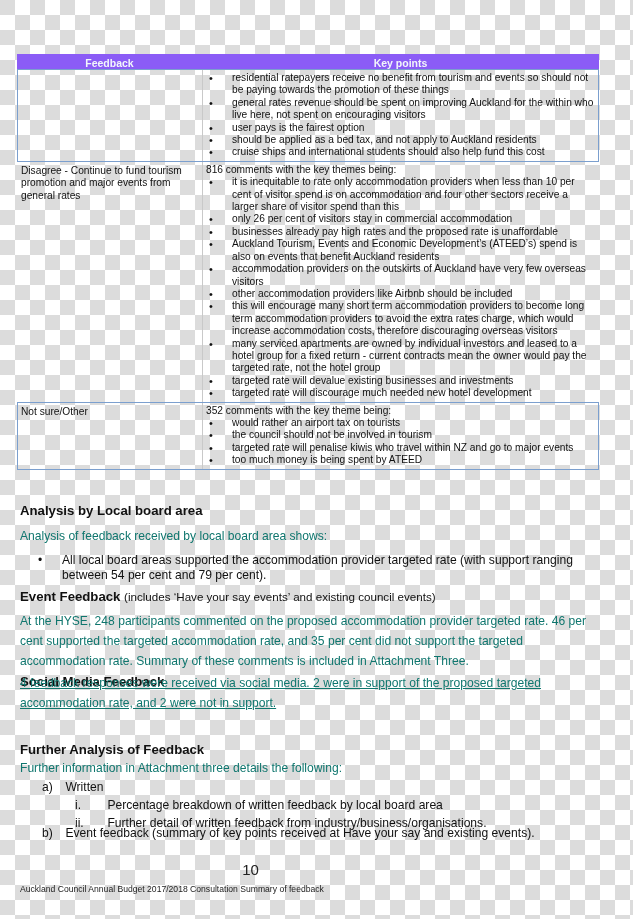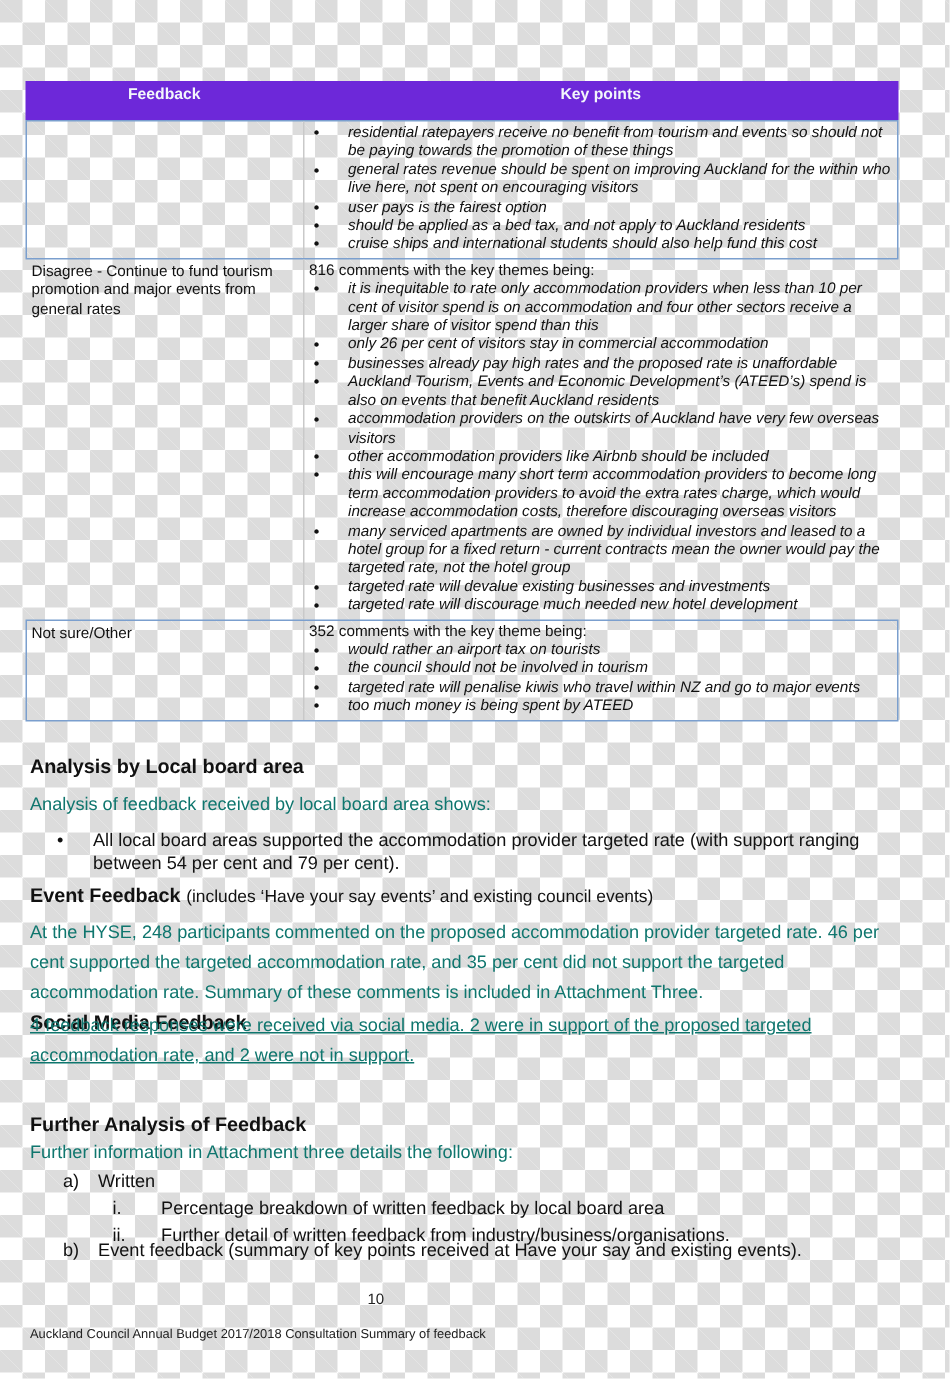--- a/index.html
+++ b/index.html
@@ -12,45 +12,45 @@
     background-size: 30px 30px;
     background-position: 15px 0, 0 15px;
     font-family: "Liberation Sans", sans-serif;
     color: #111;
   }
   .table {
     position: absolute; left: 17px; top: 54px; width: 582px;
     font-size: 10.2px; line-height: 12.4px;
   }
   .thead {
-    display: flex; height: 26px; background: #6d28d9; color: #f2f6fb;
+    display: flex; height: 15px; background: #8b5cf6; color: #f2f6fb;
     font-weight: bold; font-size: 10.5px; line-height: 18px;
   }
   .thead .c1 { width: 185px; text-align: center; }
   .thead .c2 { flex: 1; text-align: center; }
   .row { display: flex; position: relative; }
   .row.boxed { border: 1.5px solid #7b9fce; }
   .row.open { border-left: 1.5px solid transparent; border-right: 1.5px solid transparent; }
   .row .c1 { width: 180px; padding: 3px 4px 2px 3px; box-sizing: border-box; border-right: 1px solid #c9c9c9; min-width: 185px; }
   .row .c2 { flex: 1; padding: 2px 4px 2px 3px; }
-  ul.kp { list-style: none; margin: 0; padding: 0; font-style: italic; }
+  ul.kp { list-style: none; margin: 0; padding: 0; }
   ul.kp li { position: relative; padding-left: 26px; }
   ul.kp li::before { content: "\2022"; position: absolute; left: 3px; top: 0; font-size: 11px; }
   .intro { display: block; }
 
   .h2 { position: absolute; left: 20px; font-weight: bold; font-size: 13.2px; color: #111; }
   .p { position: absolute; left: 20px; width: 585px; font-size: 12.1px; line-height: 20px; color: #0f766e; }
   .bullet-p { position: absolute; left: 40px; width: 540px; font-size: 12.1px; line-height: 15px; }
   .bullet-p .dot { position: absolute; left: -2px; top: 0; }
   .bullet-p .txt { display: block; padding-left: 22px; }
   .inline-normal { font-weight: normal; font-size: 11.6px; }
   .ol { position: absolute; font-size: 12.1px; line-height: 17px; }
   .ol .mk { display: inline-block; }
   .footer { position: absolute; left: 20px; top: 884px; font-size: 8.6px; color: #222; }
-  .pagenum { position: absolute; left: 0; width: 501px; top: 861px; text-align: center; font-size: 10px; color: #222; }
+  .pagenum { position: absolute; left: 0; width: 501px; top: 861px; text-align: center; font-size: 15px; color: #222; }
 </style>
 </head>
 <body>
 
 <div class="table">
   <div class="thead">
     <div class="c1">Feedback</div>
     <div class="c2">Key points</div>
   </div>
 

